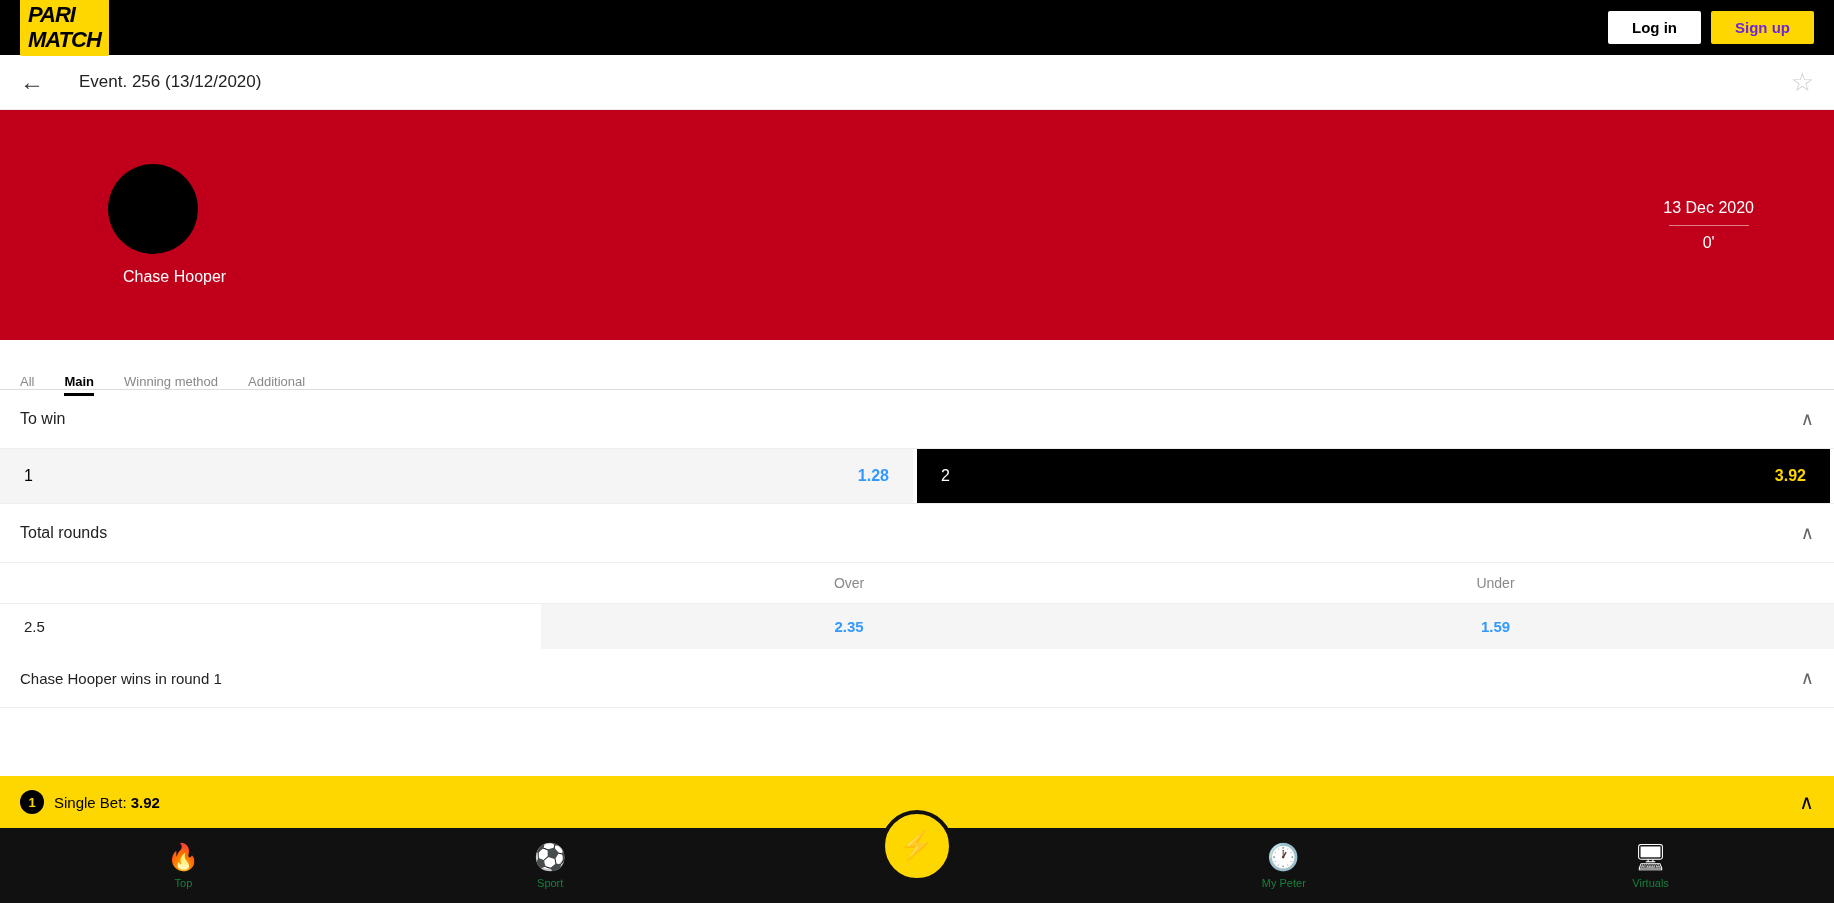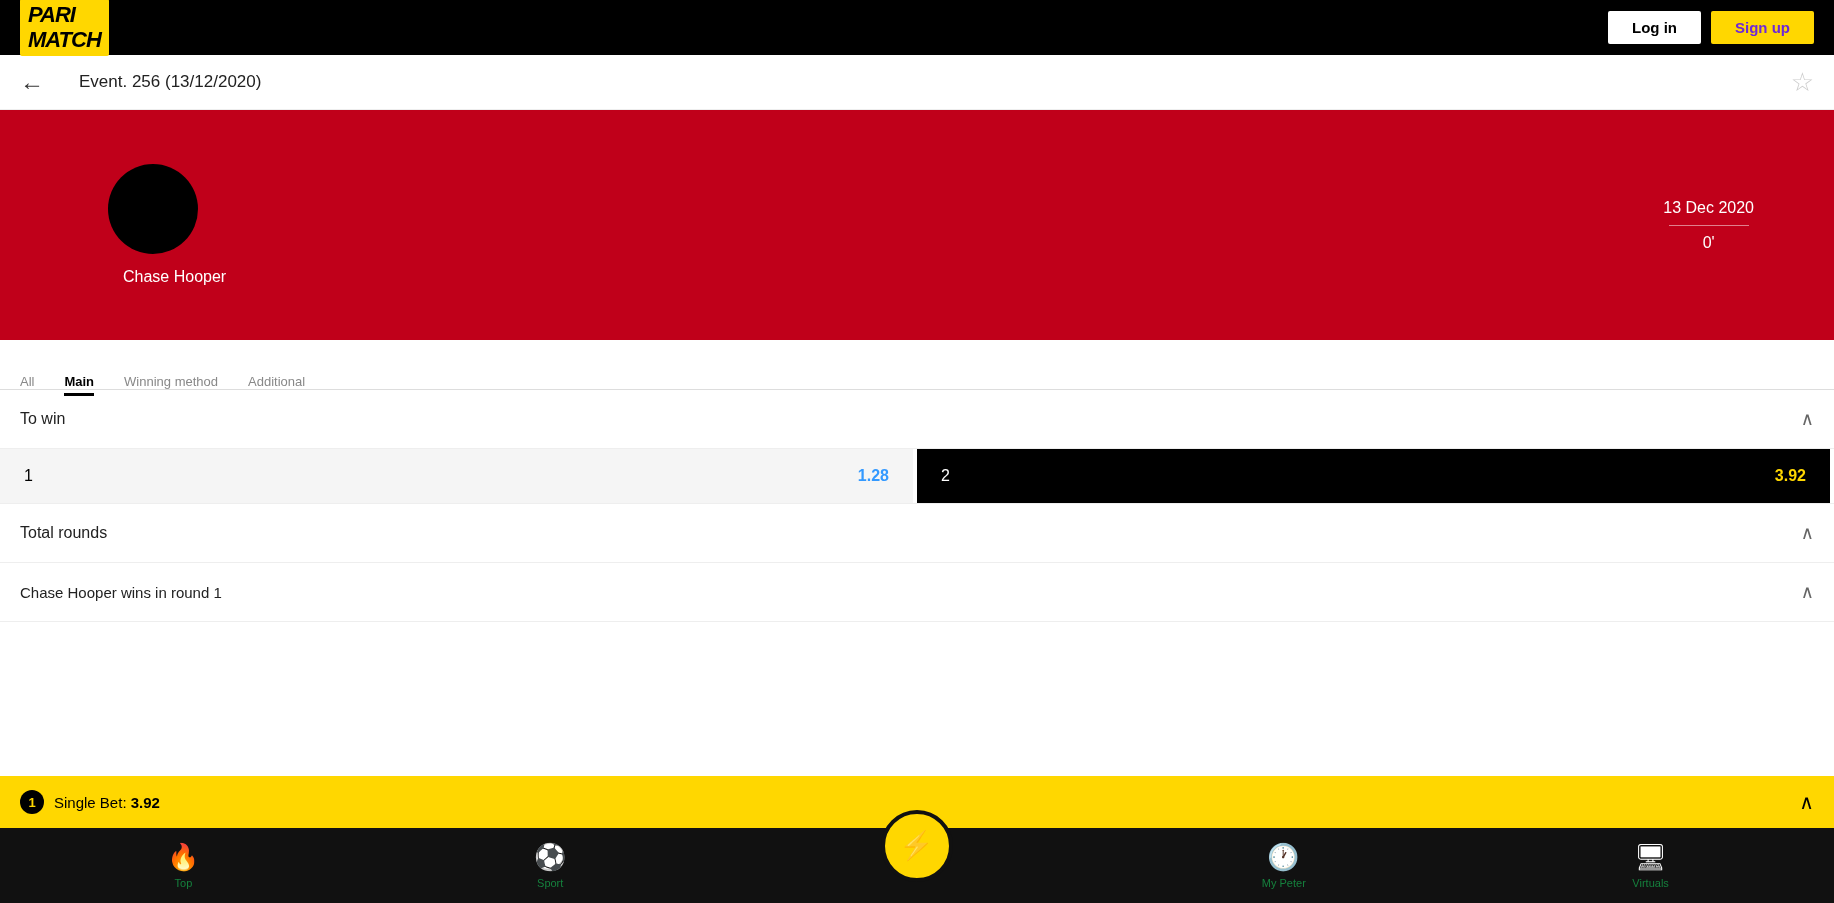--- a/index.html
+++ b/index.html
@@ -343,20 +343,34 @@
       <span class="odds-value">3.92</span>
     </div>
   </div>
 </div>
 
 <div class="section total-section">
   <div class="section-header">
     <span>Total rounds</span>
     <span class="chevron-up">∧</span>
   </div>
+  <table class="total-table">
+    <tbody>
+        <tr class="total-header-row">
+      <td></td>
+      <td>Over</td>
+      <td>Under</td>
+    </tr>
+    <tr class="total-data-row">
+      <td class="total-label">2.5</td>
+      <td class="total-odd">2.35</td>
+      <td class="total-odd">1.59</td>
+    </tr>
+  </tbody>
+    </table>
 </div>
 
 <div class="partial-section">
   <span>Chase Hooper wins in round 1</span>
   <span class="chevron-up">∧</span>
 </div>
 
 <div class="single-bet-bar">
   <div class="single-bet-left">
     <div class="bet-count-badge">1</div>

